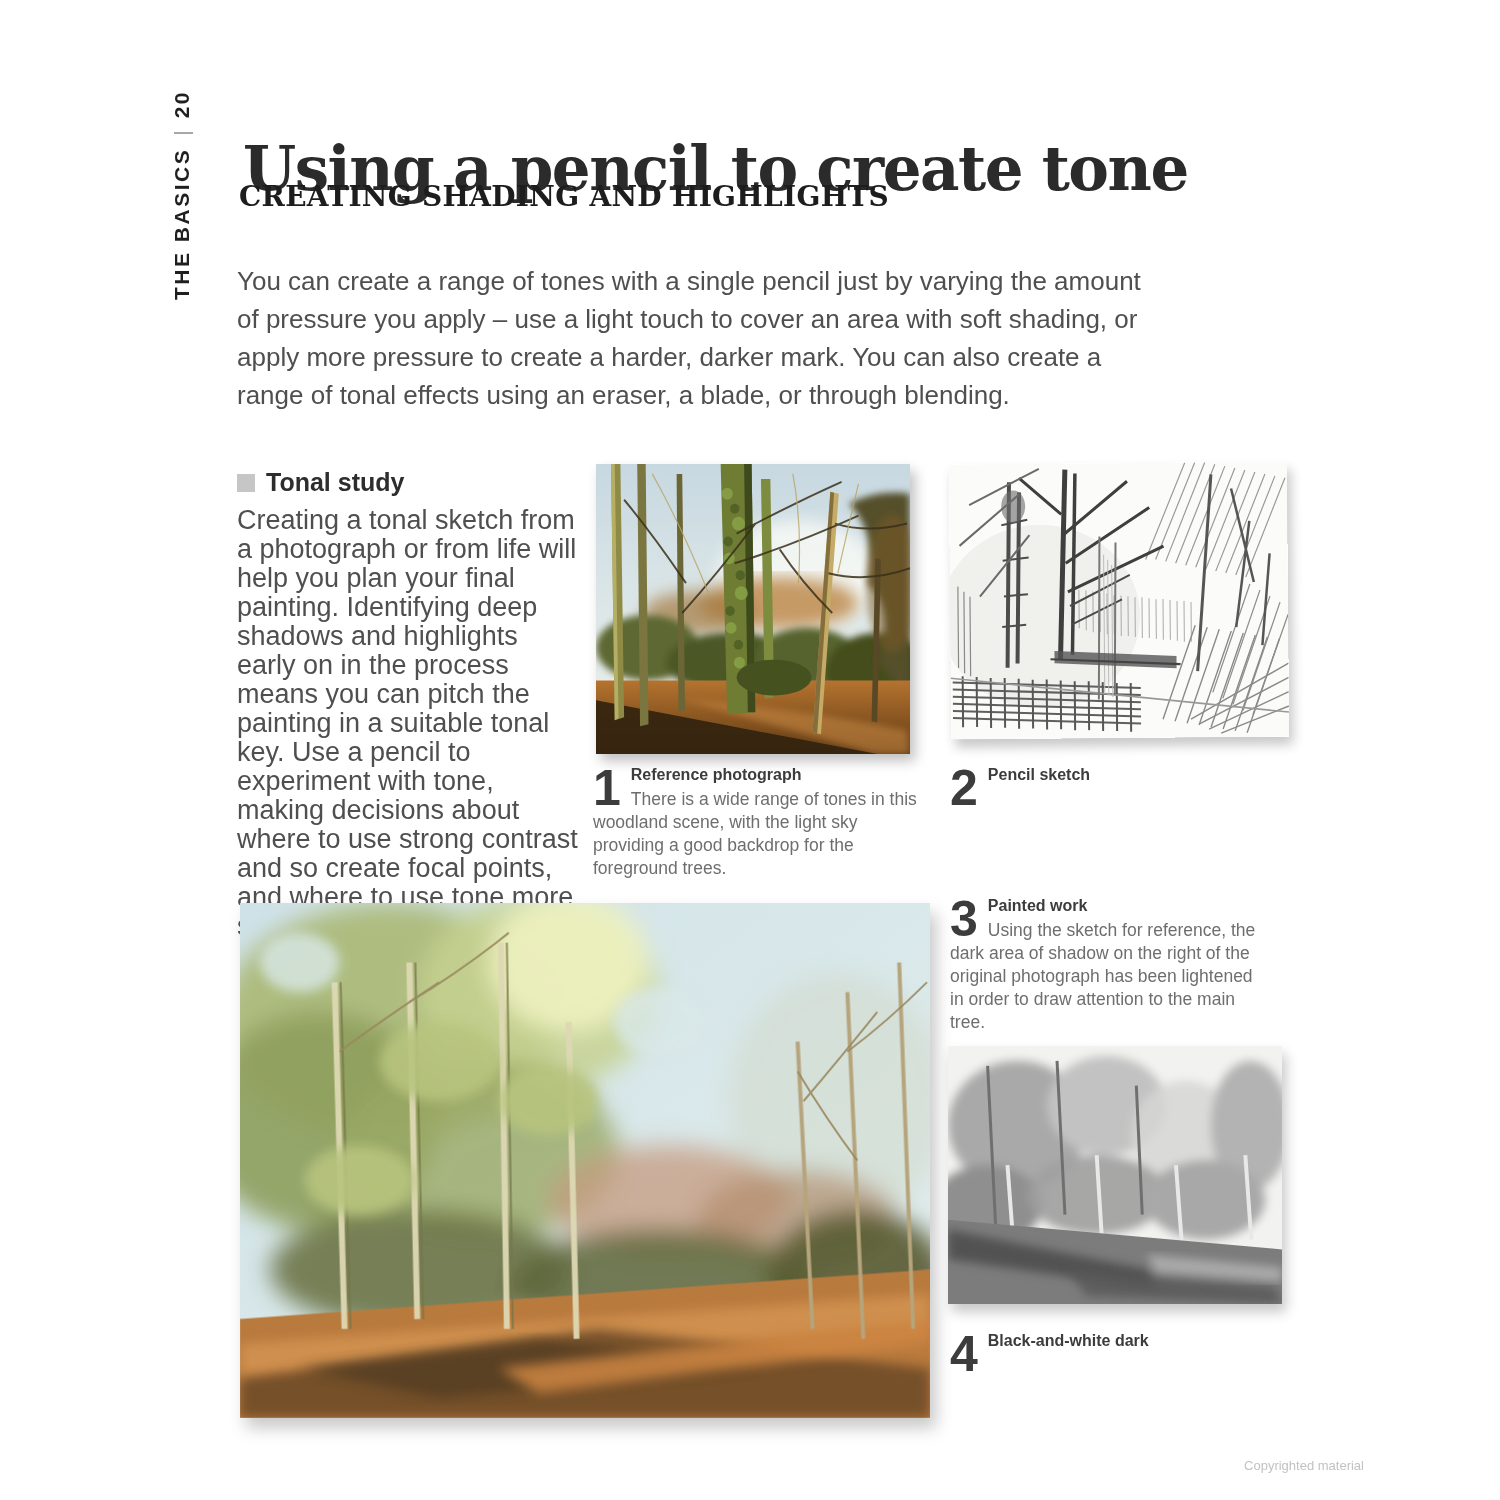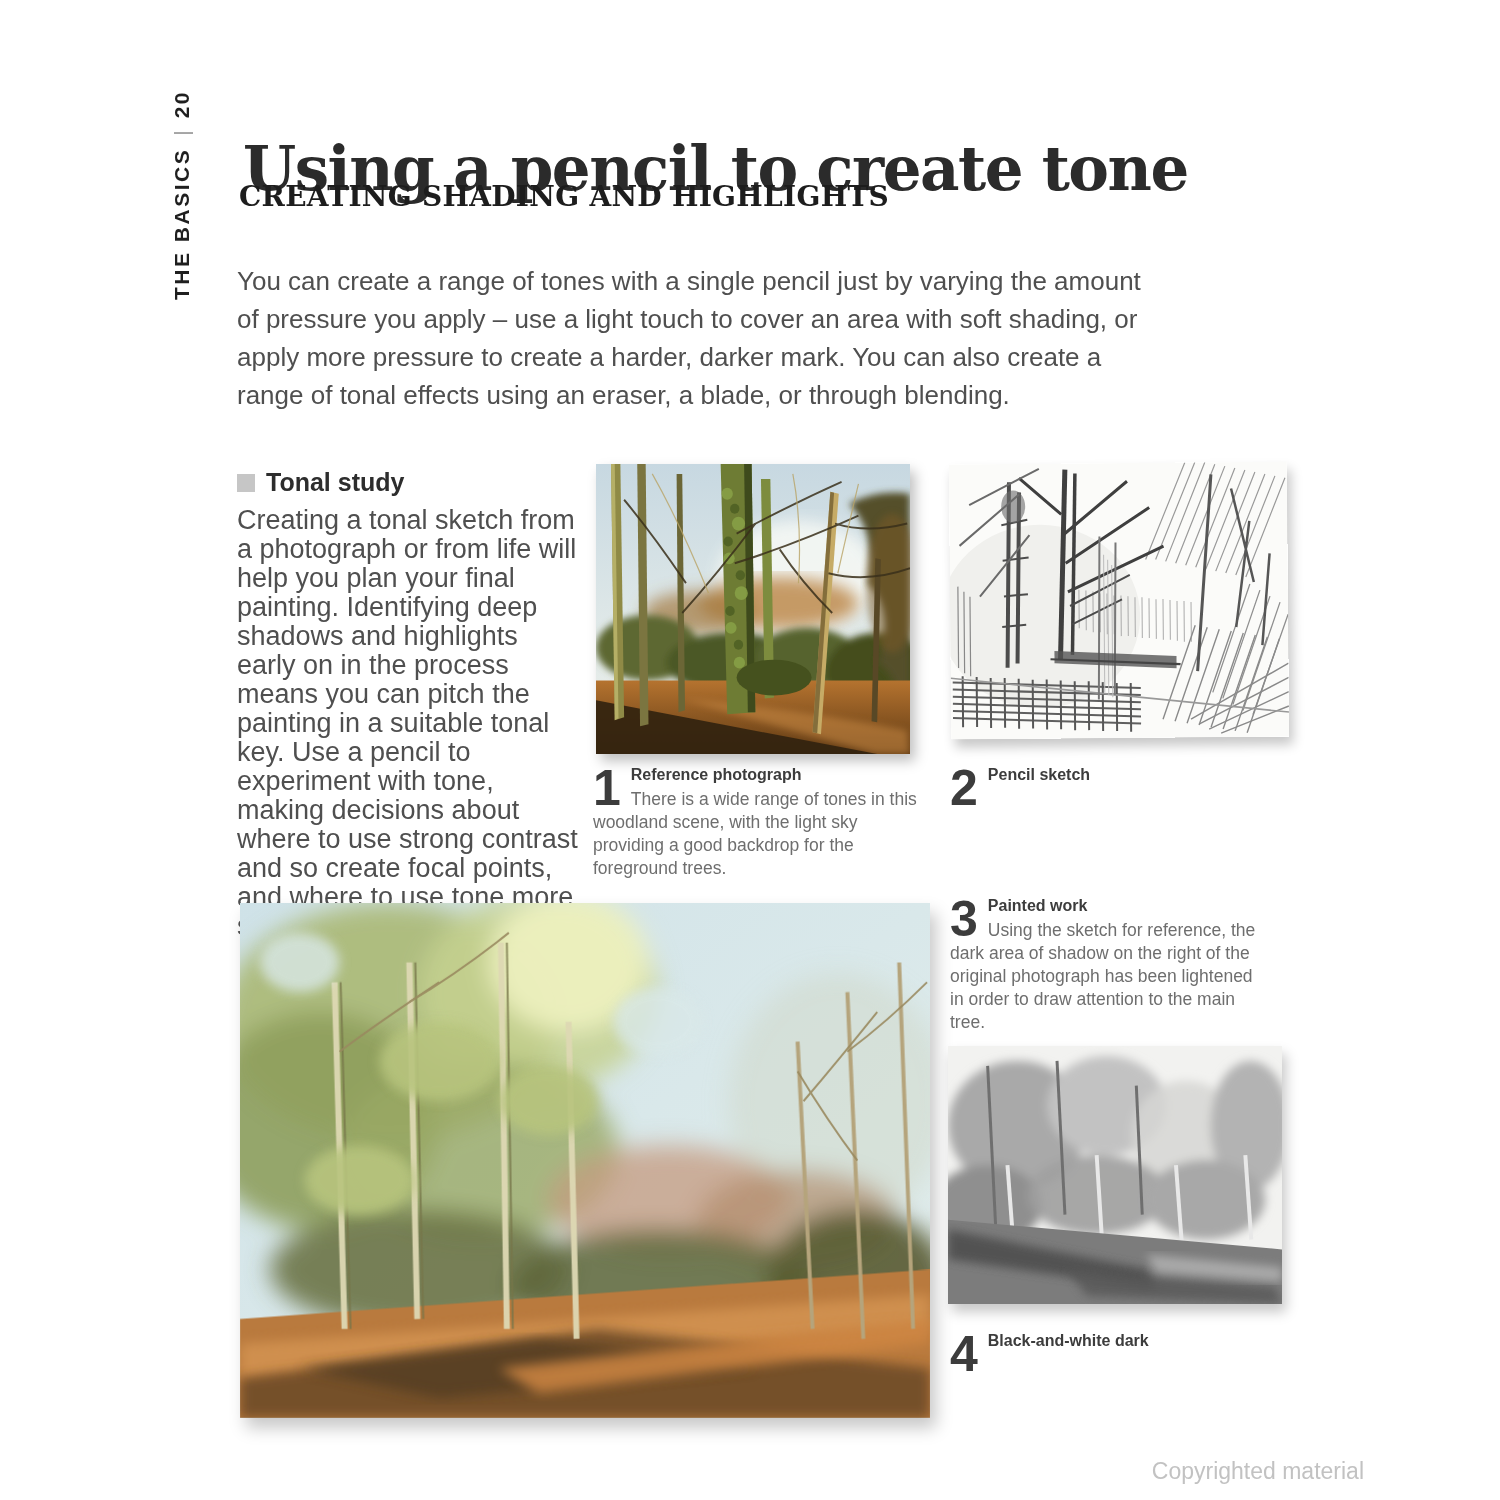--- a/index.html
+++ b/index.html
@@ -33,21 +33,21 @@
 
   .caption{position:absolute;color:#6e6e6e;font-size:17.5px;line-height:23px;}
   .cap1{left:593px;top:762px;width:328px;}
   .cap2{left:950px;top:762px;width:312px;}
   .cap3{left:950px;top:893px;width:312px;}
   .cap4{left:950px;top:1328px;width:312px;}
   .cap-num{float:left;font-size:50px;line-height:46px;font-weight:bold;color:#3c3c3c;
            margin:3px 10px 0 0;}
   .cap-title{font-size:16px;font-weight:bold;color:#3c3c3c;line-height:26px;}
 
-  .copyright{position:absolute;right:136px;top:1458px;font-size:23px;color:#c2c2c2;}
+  .copyright{position:absolute;right:136px;top:1458px;font-size:13px;color:#c2c2c2;}
 </style>
 </head>
 <body>
 
 <div class="page">
 
   <div class="side-rail">
     <span>THE BASICS</span>
     <span class="sep">|</span>
     <span>20</span>

